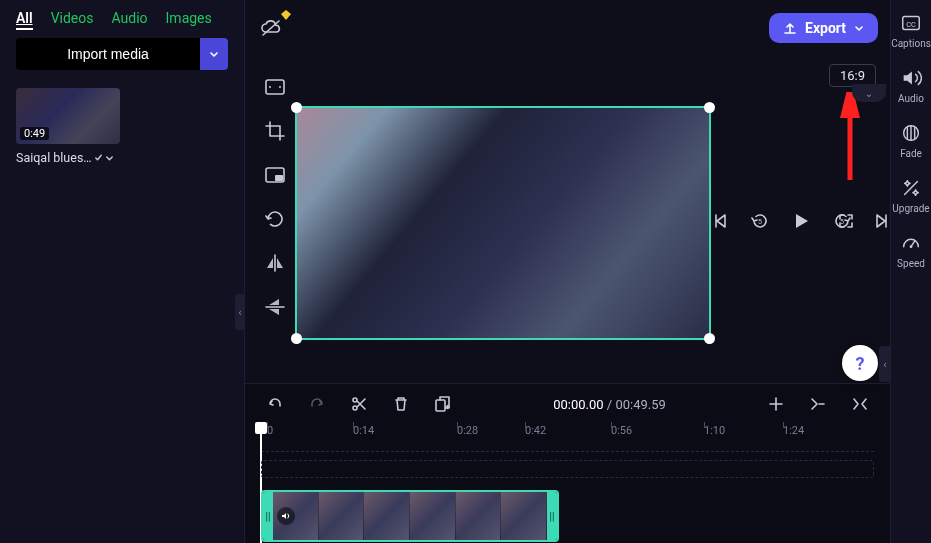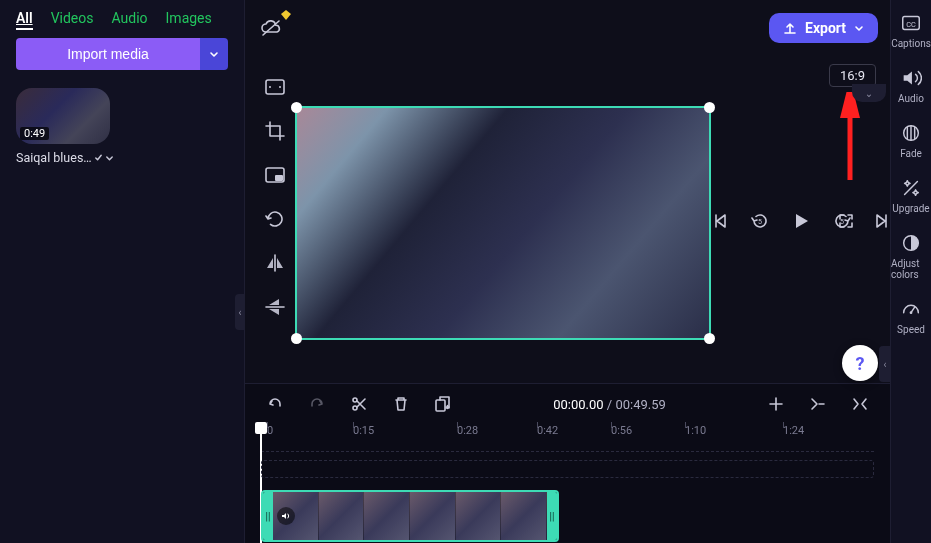--- a/index.html
+++ b/index.html
@@ -18,34 +18,34 @@
   border-right: 1px solid #1e1e32;
   display: flex; flex-direction: column;
   position: relative;
 }
 .tabs { display: flex; gap: 18px; padding: 10px 16px 8px; font-size: 14px; }
 .tab { color: #22c55e; cursor: pointer; }
 .tab.active { color: #fff; font-weight: 600; border-bottom: 2px solid #fff; padding-bottom: 2px; text-decoration: underline; }
 .import-row { display: flex; gap: 0; padding: 0 16px 14px; }
 .btn-import {
   flex: 1;
-  background: #8b5cf6; color: #fff;
+  background: #000000; color: #fff;
   border: none; border-radius: 4px 0 0 4px;
   padding: 8px 0; font-size: 14px; font-weight: 500; cursor: pointer;
 }
 .btn-import-caret {
   width: 28px;
   background: #4a46d8; border: none; border-radius: 0 4px 4px 0;
   color: #fff; cursor: pointer; font-size: 12px;
   display:flex; align-items:center; justify-content:center;
 }
 .media-grid { padding: 4px 16px; display: flex; flex-wrap: wrap; gap: 10px; }
 .media-item { width: 98px; }
 .media-thumb {
-  width: 94px; height: 56px; border-radius: 16px;
+  width: 104px; height: 56px; border-radius: 4px;
   background: linear-gradient(135deg, #3a2c3a 0%, #2a2a5a 40%, #444458 70%, #2f2f45 100%);
   position: relative;
 }
 .media-dur {
   position: absolute; left: 4px; bottom: 4px;
   background: rgba(0,0,0,0.7); color:#fff;
   font-size: 11px; padding: 0 4px; border-radius: 2px;
 }
 .media-name-row { display:flex; align-items:center; gap:2px; margin-top:6px; font-size:12.5px; color:#dcdce8; }
 .media-name { white-space:nowrap; overflow:hidden; text-overflow:ellipsis; max-width:78px; }
@@ -397,25 +397,25 @@
       <span class="icon-btn">
           <svg width="16" height="16" viewBox="0 0 16 16">
             <path class="s" d="M2 3l4 5-4 5M14 3l-4 5 4 5"></path>
           </svg>
         </span>
     </div>
 
     <div class="tl-ruler">
       <div class="playhead"></div>
       <span class="tick" style="left:6px">0</span>
-      <span class="tick" style="left:92px">0:15</span>
+      <span class="tick" style="left:92px">0:14</span>
       <span class="tick" style="left:196px">0:28</span>
-      <span class="tick" style="left:276px">0:42</span>
+      <span class="tick" style="left:264px">0:42</span>
       <span class="tick" style="left:350px">0:56</span>
-      <span class="tick" style="left:424px">1:10</span>
+      <span class="tick" style="left:443px">1:10</span>
       <span class="tick" style="left:522px">1:24</span>
     </div>
 
     <div class="tl-tracks">
       <div class="track-empty"></div>
       <div class="clip">
 
         <div class="clip-edge">||</div>
         <div class="clip-thumb"></div>
           <div class="clip-thumb"></div>
@@ -458,26 +458,19 @@
     <span class="rp-label">Fade</span>
   </div>
   <div class="rp-item">
     <svg viewBox="0 0 24 24">
         <path class="s" d="M5 19L19 5M8 4l1 2 2 1-2 1-1 2-1-2-2-1 2-1zM17 14l1 2 2 1-2 1-1 2-1-2-2-1 2-1z"></path>
       </svg>
     <span class="rp-label">Upgrade</span>
   </div>
   <div class="rp-item">
     <svg viewBox="0 0 24 24">
-        <circle class="s" cx="12" cy="12" r="8"></circle>
-        <path class="sf" d="M12 4a8 8 0 010 16z"></path>
-      </svg>
-    <span class="rp-label">Adjust colors</span>
-  </div>
-  <div class="rp-item">
-    <svg viewBox="0 0 24 24">
         <path class="s" d="M4 16a8 8 0 0116 0"></path>
         <path class="s" d="M12 16l4-6"></path>
         <circle cx="12" cy="16" r="1.5" class="sf"></circle>
       </svg>
     <span class="rp-label">Speed</span>
   </div>
 </div>
 
 </body></html>

